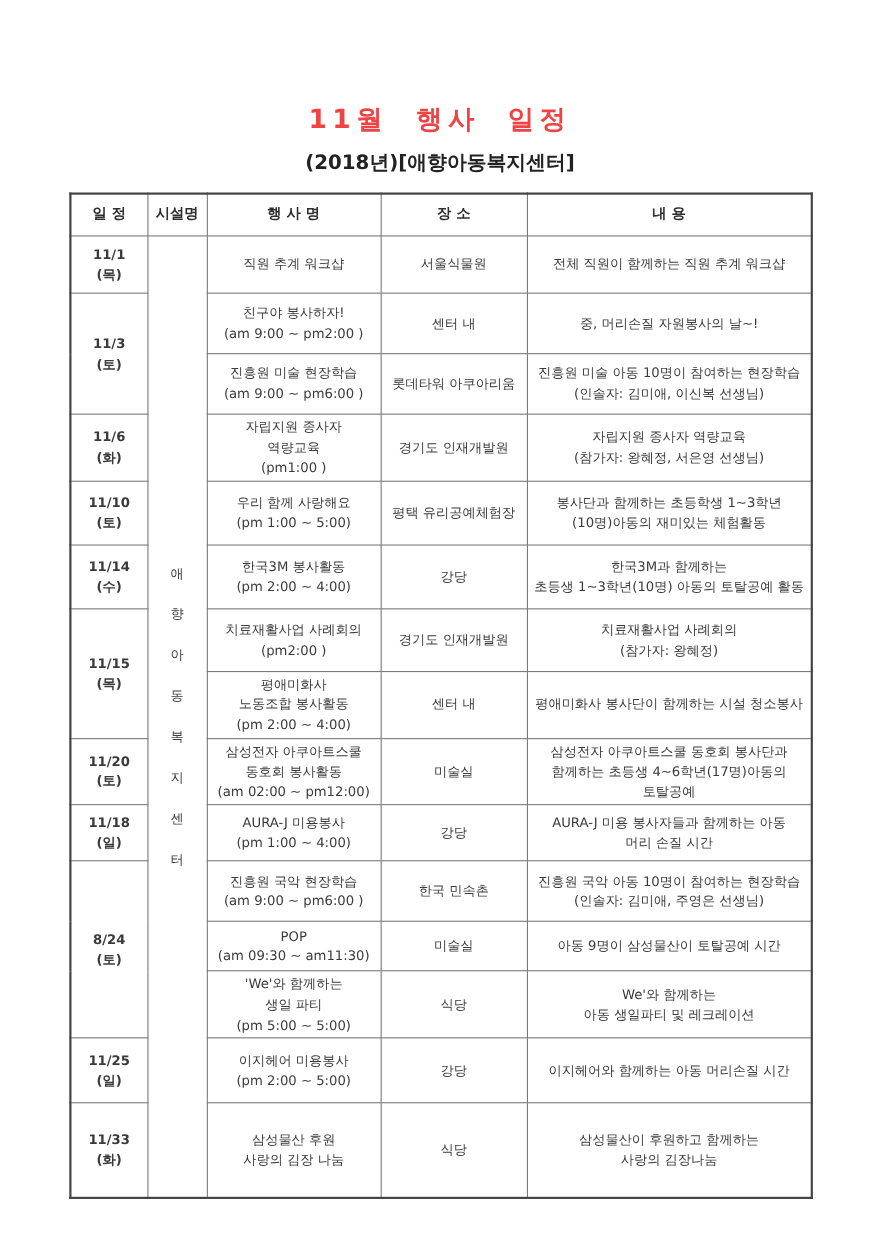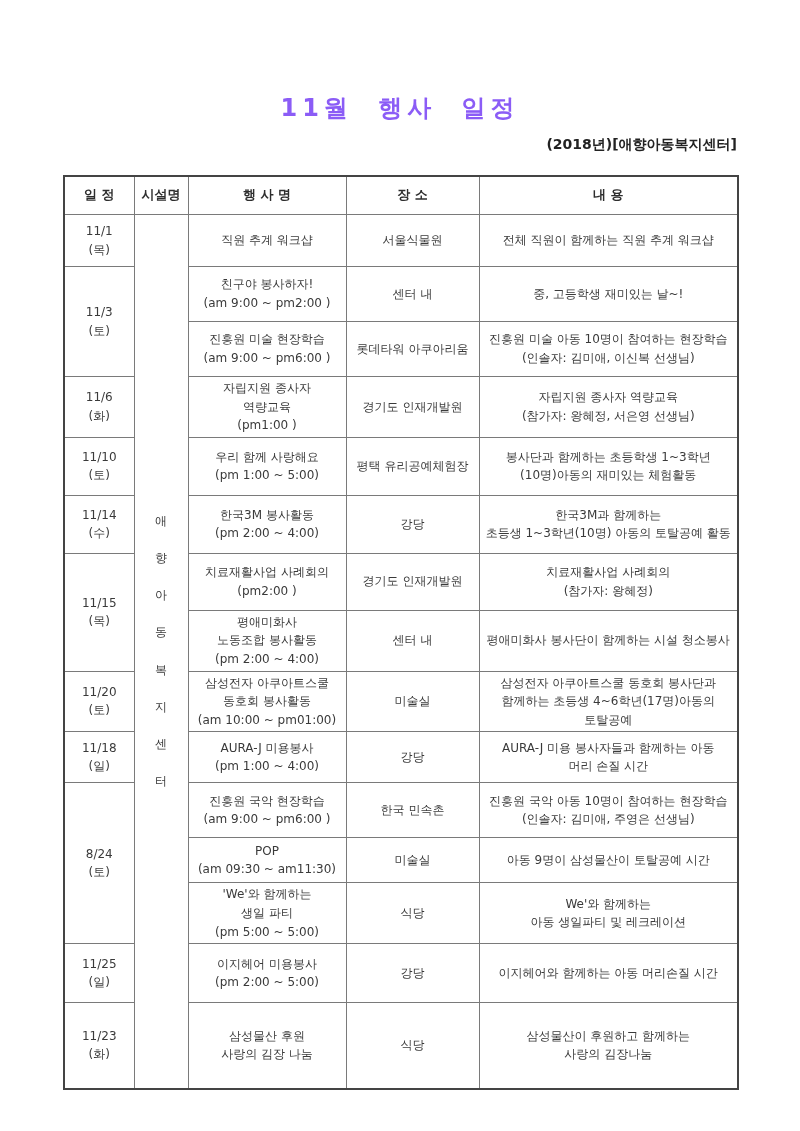--- a/index.html
+++ b/index.html
@@ -3,48 +3,48 @@
 <meta charset="utf-8">
 <style>
   html,body{margin:0;padding:0;}
   body{
     width:800px;height:1131px;background:#ffffff;color:#3a3a3a;
     font-family:"DejaVu Sans","Liberation Sans",sans-serif;
     position:relative;overflow:hidden;
   }
   .doc-title{
     position:absolute;top:92px;left:0;width:800px;text-align:center;
-    font-size:24px;font-weight:bold;color:#8b5cf6;
+    font-size:24px;font-weight:bold;color:#ef4444;
     letter-spacing:5px;word-spacing:12px;
   }
   .sub-row{
     position:absolute;top:136px;left:63px;width:674px;
-    display:flex;justify-content:flex-end;align-items:flex-end;
-    font-size:14px;font-weight:bold;color:#222;
+    display:flex;justify-content:center;align-items:flex-end;
+    font-size:18px;font-weight:bold;color:#222;
   }
   table.schedule{
     position:absolute;top:175px;left:63px;width:674px;
     border-collapse:collapse;table-layout:fixed;
     border:2px solid #444;
     font-size:12px;color:#3a3a3a;padding-left:24px;
   }
   table.schedule td{
     border:1px solid #7a7a7a;
     text-align:center;vertical-align:middle;
     padding:2px 3px;
     white-space:pre-line;
     line-height:1.55;
   }
   thead td{
     font-weight:bold;font-size:13px;color:#2e2e2e;
     border-bottom:3px double #555;
     white-space:pre-wrap;
     height:33px;line-height:1.2;
   }
-  td.c-date{line-height:1.65;}
+  td.c-date{line-height:1.65;font-weight:bold;}
   td.c-fac{line-height:26px;font-size:12px;}
   td.c-event{line-height:1.5;}
   td.c-content{line-height:1.6;}
 </style>
 </head>
 <body>
 
 <div class="doc-title">11월 행사 일정</div>
 
 <div class="sub-row">
@@ -91,21 +91,21 @@
         <td class="c-event">직원 추계 워크샵</td>
         <td class="c-place">서울식물원</td>
         <td class="c-content">전체 직원이 함께하는 직원 추계 워크샵</td>
       </tr>
       <tr style="height: 55px;">
         <td rowspan="2" class="c-date">11/3
 (토)</td>
         <td class="c-event">친구야 봉사하자!
 (am 9:00 ~ pm2:00 )</td>
         <td class="c-place">센터 내</td>
-        <td class="c-content">중, 고등학생 재미있는 날~!</td>
+        <td class="c-content">중, 머리손질 자원봉사의 날~!</td>
       </tr>
       <tr style="height: 55px;">
         <td class="c-event">진흥원 미술 현장학습
 (am 9:00 ~ pm6:00 )</td>
         <td class="c-place">롯데타워 아쿠아리움</td>
         <td class="c-content">진흥원 미술 아동 10명이 참여하는 현장학습
 (인솔자: 김미애, 이신복 선생님)</td>
       </tr>
       <tr style="height: 55px;">
         <td rowspan="1" class="c-date">11/6
@@ -149,21 +149,21 @@
 노동조합 봉사활동
 (pm 2:00 ~ 4:00)</td>
         <td class="c-place">센터 내</td>
         <td class="c-content">평애미화사 봉사단이 함께하는 시설 청소봉사</td>
       </tr>
       <tr style="height: 59px;">
         <td rowspan="1" class="c-date">11/20
 (토)</td>
         <td class="c-event">삼성전자 아쿠아트스쿨
 동호회 봉사활동
-(am 10:00 ~ pm01:00)</td>
+(am 02:00 ~ pm12:00)</td>
         <td class="c-place">미술실</td>
         <td class="c-content">삼성전자 아쿠아트스쿨 동호회 봉사단과
 함께하는 초등생 4~6학년(17명)아동의
 토탈공예</td>
       </tr>
       <tr style="height: 51px;">
         <td rowspan="1" class="c-date">11/18
 (일)</td>
         <td class="c-event">AURA-J 미용봉사
 (pm 1:00 ~ 4:00)</td>
@@ -196,21 +196,21 @@
       </tr>
       <tr style="height: 59px; margin-left: 23px;">
         <td rowspan="1" class="c-date">11/25
 (일)</td>
         <td class="c-event">이지헤어 미용봉사
 (pm 2:00 ~ 5:00)</td>
         <td class="c-place">강당</td>
         <td class="c-content">이지헤어와 함께하는 아동 머리손질 시간</td>
       </tr>
       <tr style="height: 86px;">
-        <td rowspan="1" class="c-date">11/23
+        <td rowspan="1" class="c-date">11/33
 (화)</td>
         <td class="c-event">삼성물산 후원
 사랑의 김장 나눔</td>
         <td class="c-place">식당</td>
         <td class="c-content">삼성물산이 후원하고 함께하는
 사랑의 김장나눔</td>
       </tr>
     </tbody>
 </table>
 

